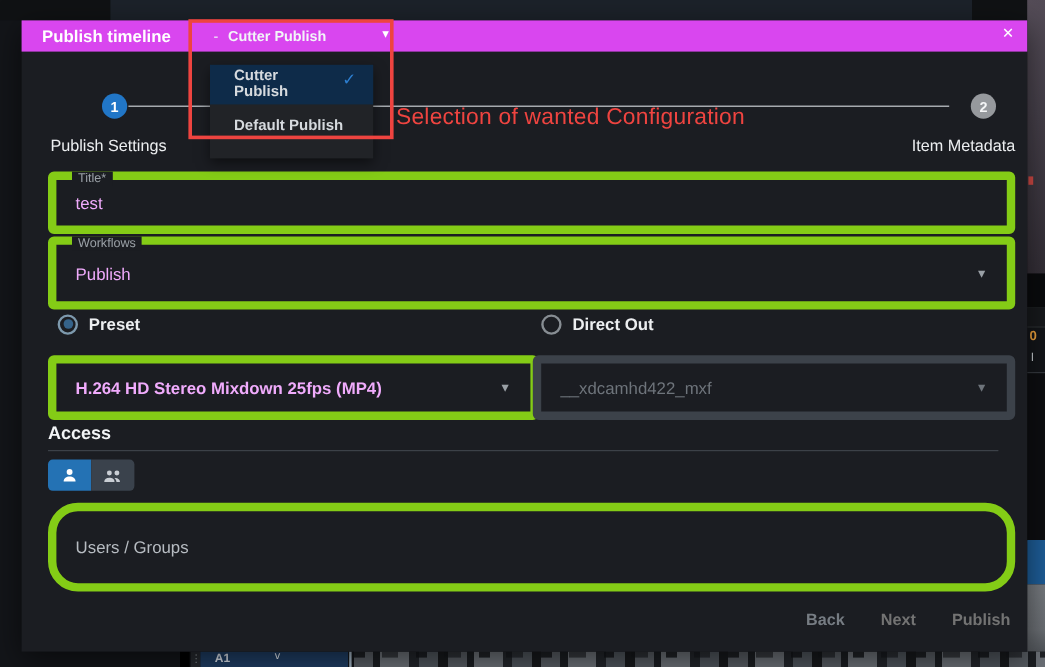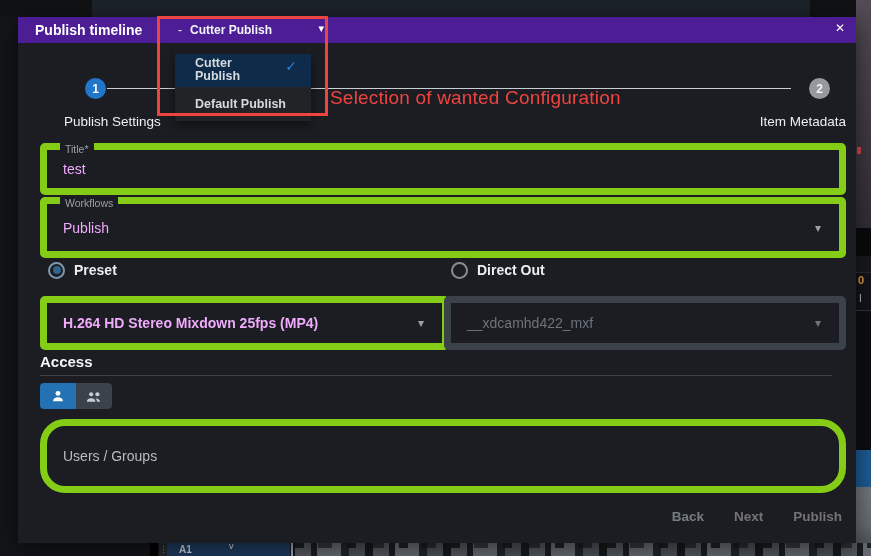--- a/index.html
+++ b/index.html
@@ -37,49 +37,49 @@
   .bg-track-sep{left:291px;top:543px;width:2px;height:13px;background:#9fb0bf;}
   .bg-wave{left:295px;top:543px;width:576px;height:13px;background:#17191c;}
   .bg-wave::before{content:"";position:absolute;left:0;bottom:0;width:100%;height:13px;
     background:repeating-linear-gradient(90deg,#565b61 0 16px,#1a1d21 16px 22px,#6a6f75 22px 46px,#22252a 46px 54px,#4e545b 54px 70px,#17191c 70px 78px);}
   .bg-wave::after{content:"";position:absolute;left:0;top:0;width:100%;height:5px;
     background:repeating-linear-gradient(90deg,rgba(19,21,25,.85) 0 9px,rgba(19,21,25,0) 9px 23px,rgba(19,21,25,.6) 23px 37px,rgba(19,21,25,0) 37px 52px);}
 
   
   .modal{left:18px;top:17px;width:838px;height:526px;background:#1b1d22;
     box-shadow:0 6px 24px rgba(0,0,0,.55);}
-  .modal-header{position:absolute;left:0;top:0;width:100%;height:26px;background:#4c1d95;}
+  .modal-header{position:absolute;left:0;top:0;width:100%;height:26px;background:#d946ef;}
   .modal-title{position:absolute;left:17px;top:5px;font-size:14px;font-weight:bold;color:#fff;}
   .hdr-select{position:absolute;left:158px;top:3px;width:152px;height:20px;color:#f2f5f8;
     font-size:12px;font-weight:bold;display:flex;align-items:center;cursor:pointer;}
   .hdr-select .dash{margin:0 8px 0 2px;font-weight:normal;}
   .hdr-select .caret{position:absolute;right:4px;top:2px;font-size:11px;color:#fff;}
   .modal-close{position:absolute;right:11px;top:4px;font-size:12px;font-weight:bold;color:#fff;cursor:pointer;}
 
   
   .cfg-menu{left:175px;top:54px;width:136px;background:#212327;z-index:30;
     box-shadow:0 4px 10px rgba(0,0,0,.5);}
   .cfg-item{position:relative;color:#d6dade;font-size:12.5px;font-weight:bold;cursor:pointer;}
   .cfg-item.sel{background:#0e2b49;padding:3px 0 4px 20px;line-height:13px;}
   .cfg-item.sel .optlabel{display:inline-block;width:62px;}
   .cfg-item .check{position:absolute;right:14px;top:6px;color:#2d7fd1;font-size:14px;font-weight:normal;}
-  .cfg-item.plain{padding:10px 0 10px 20px;}
+  .cfg-item.plain{padding:10px 0 21px 20px;}
 
   
   .red-rect{left:157px;top:16px;width:165px;height:94px;border:3px solid #ee4440;z-index:40;pointer-events:none;}
   .red-note{left:330px;top:87px;font-size:19px;color:#ee4440;z-index:40;letter-spacing:.2px;}
 
   
   .step-line{left:89px;top:71px;width:684px;height:1px;background:#c9ced3;}
   .step-circle{width:21px;height:21px;border-radius:50%;color:#fff;font-size:12px;font-weight:bold;
     display:flex;align-items:center;justify-content:center;}
   .step1{left:67px;top:61px;background:#2176c7;}
   .step2{left:791px;top:61px;background:#96999d;color:#f4f5f6;}
   .step-label{font-size:13.5px;color:#eceef0;top:97px;}
-  .step-label.l1{left:24px;margin-left:22px;}
+  .step-label.l1{left:24px;}
   .step-label.l2{right:10px;text-align:right;margin-left:13px;}
 
   
   .ofield{border:7px solid #84cc16;border-radius:5px;background:#1b1d22;}
   .ofield .flabel{position:absolute;left:13px;top:-7px;background:#1b1d22;padding:0 5px;
     font-size:10.5px;color:#9aa0a6;}
   .ofield .fvalue{position:absolute;left:16px;top:50%;transform:translateY(-50%);
     font-size:14px;color:#f0abfc;}
   .f-title{left:22px;top:126px;width:792px;height:38px;}
   .f-workflows{left:22px;top:180px;width:792px;height:47px;}

